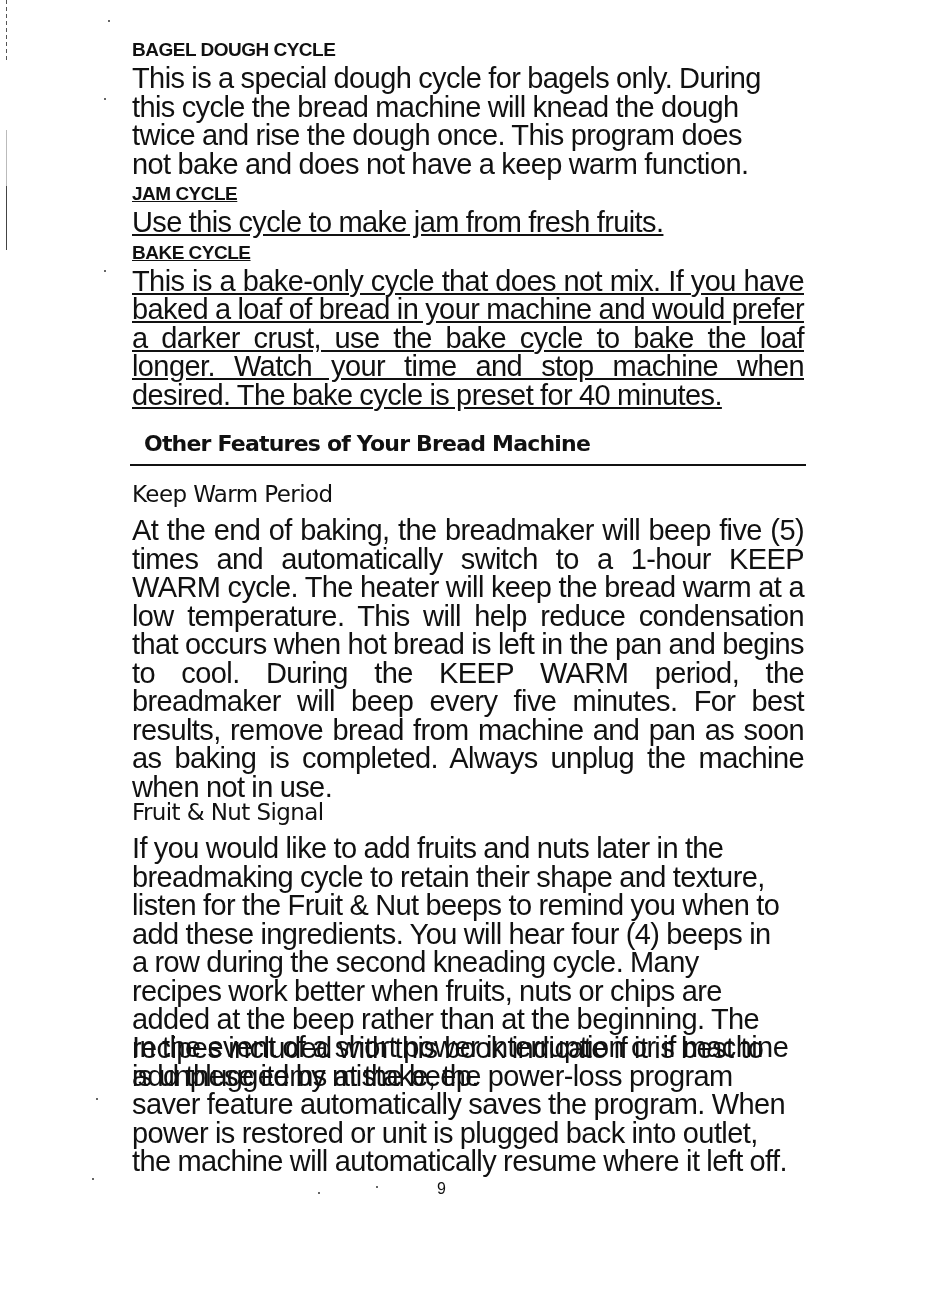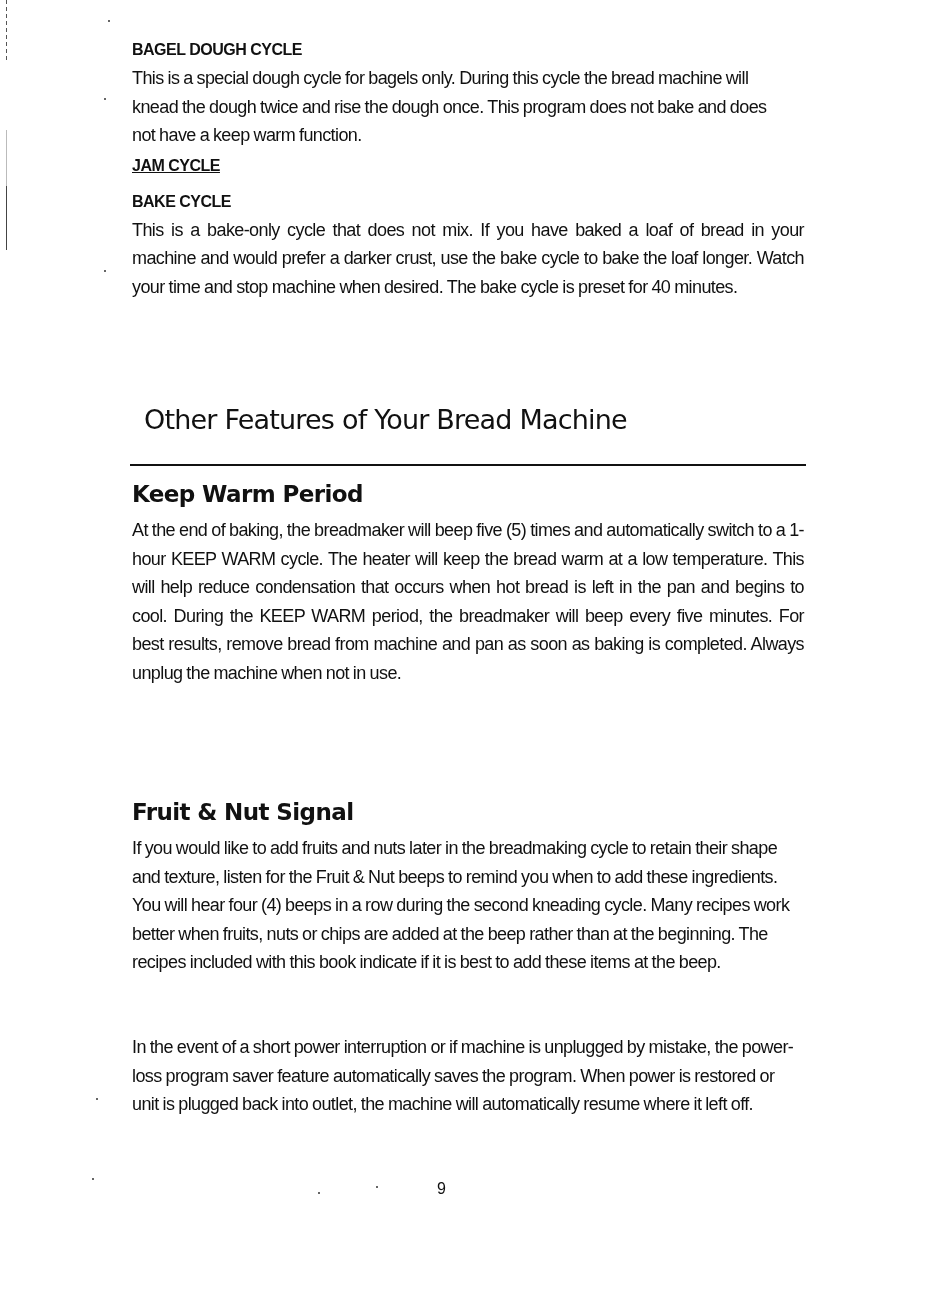--- a/index.html
+++ b/index.html
@@ -29,62 +29,62 @@
     }
     .page {
       position: absolute;
       left: 132px;
       top: 36px;
       width: 672px;
     }
     .cycle-heading {
       font-family: "Liberation Sans", sans-serif;
       font-weight: bold;
-      font-size: 16px;
+      font-size: 19px;
       letter-spacing: -0.5px;
       margin: 0;
       line-height: 28px;
       text-transform: uppercase;
     }
     .para {
       font-family: "Liberation Sans", sans-serif;
-      font-size: 18px;
+      font-size: 29px;
       line-height: 28.5px;
       margin: 0;
       letter-spacing: -0.6px;
       word-spacing: -0.5px;
     }
     .para.justify {
       text-align: justify;
     }
     .section-title {
       position: absolute;
       left: 130px;
-      top: 398px;
+      top: 422px;
       width: 676px;
       margin: 0;
       font-family: "DejaVu Sans", sans-serif;
-      font-weight: normal;
-      font-size: 27px;
+      font-weight: bold;
+      font-size: 22px;
       letter-spacing: -0.8px;
       line-height: 44px;
       padding-left: 14px;
       box-sizing: border-box;
     }
     .section-rule {
       position: absolute;
       left: 130px;
       top: 464px;
       width: 676px;
       height: 2px;
       background: #111;
     }
     .feature-heading {
       font-family: "DejaVu Sans", sans-serif;
-      font-weight: bold;
+      font-weight: normal;
       font-size: 23px;
       letter-spacing: -0.6px;
       margin: 0;
       line-height: 32px;
     }
     .block {
       position: absolute;
       left: 132px;
       width: 672px;
     }
@@ -110,22 +110,23 @@
 <div class="left-rule" style="top:130px;height:120px;background:#bbb;"></div>
 <div class="left-rule" style="top:186px;height:64px;"></div>
 
 <div class="page">
   <div>
     <h3 class="cycle-heading">BAGEL DOUGH CYCLE</h3>
     <p class="para" style="width:650px;">This is a special dough cycle for bagels only. During this cycle the bread machine will knead the dough twice and rise the dough once. This program does not bake and does not have a keep warm function.</p>
   </div>
   <div style="margin-top:2px;text-decoration:underline;">
     <h3 class="cycle-heading">JAM CYCLE</h3>
+    <p class="para">Use this cycle to make jam from fresh fruits.</p>
   </div>
-  <div style="margin-top:8px;">
+  <div style="margin-top:2px;text-decoration:underline;">
     <h3 class="cycle-heading">BAKE CYCLE</h3>
     <p class="para justify">This is a bake-only cycle that does not mix. If you have baked a loaf of bread in your machine and would prefer a darker crust, use the bake cycle to bake the loaf longer. Watch your time and stop machine when desired. The bake cycle is preset for 40 minutes.</p>
   </div>
 </div>
 
 <h1 class="section-title">Other Features of Your Bread Machine</h1>
 <div class="section-rule"></div>
 
 <div class="block" style="top:478px;">
   <h2 class="feature-heading">Keep Warm Period</h2>

